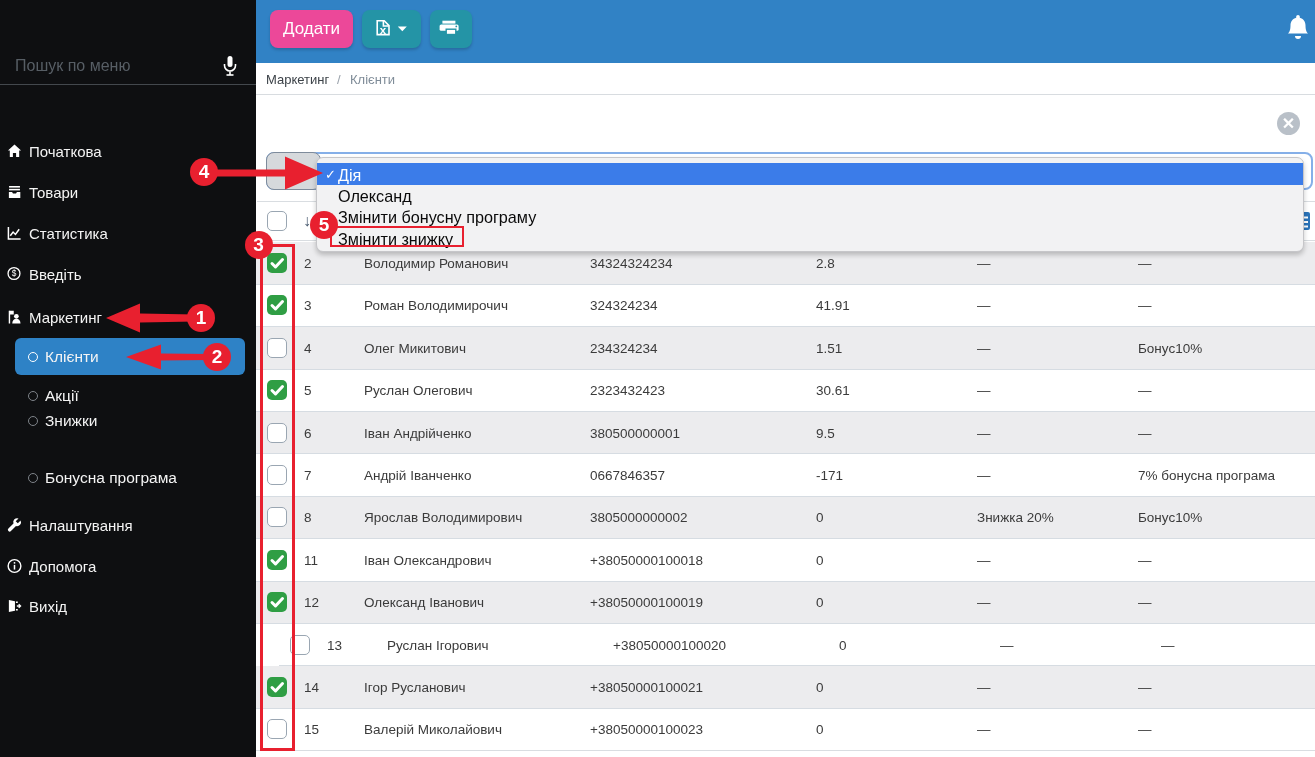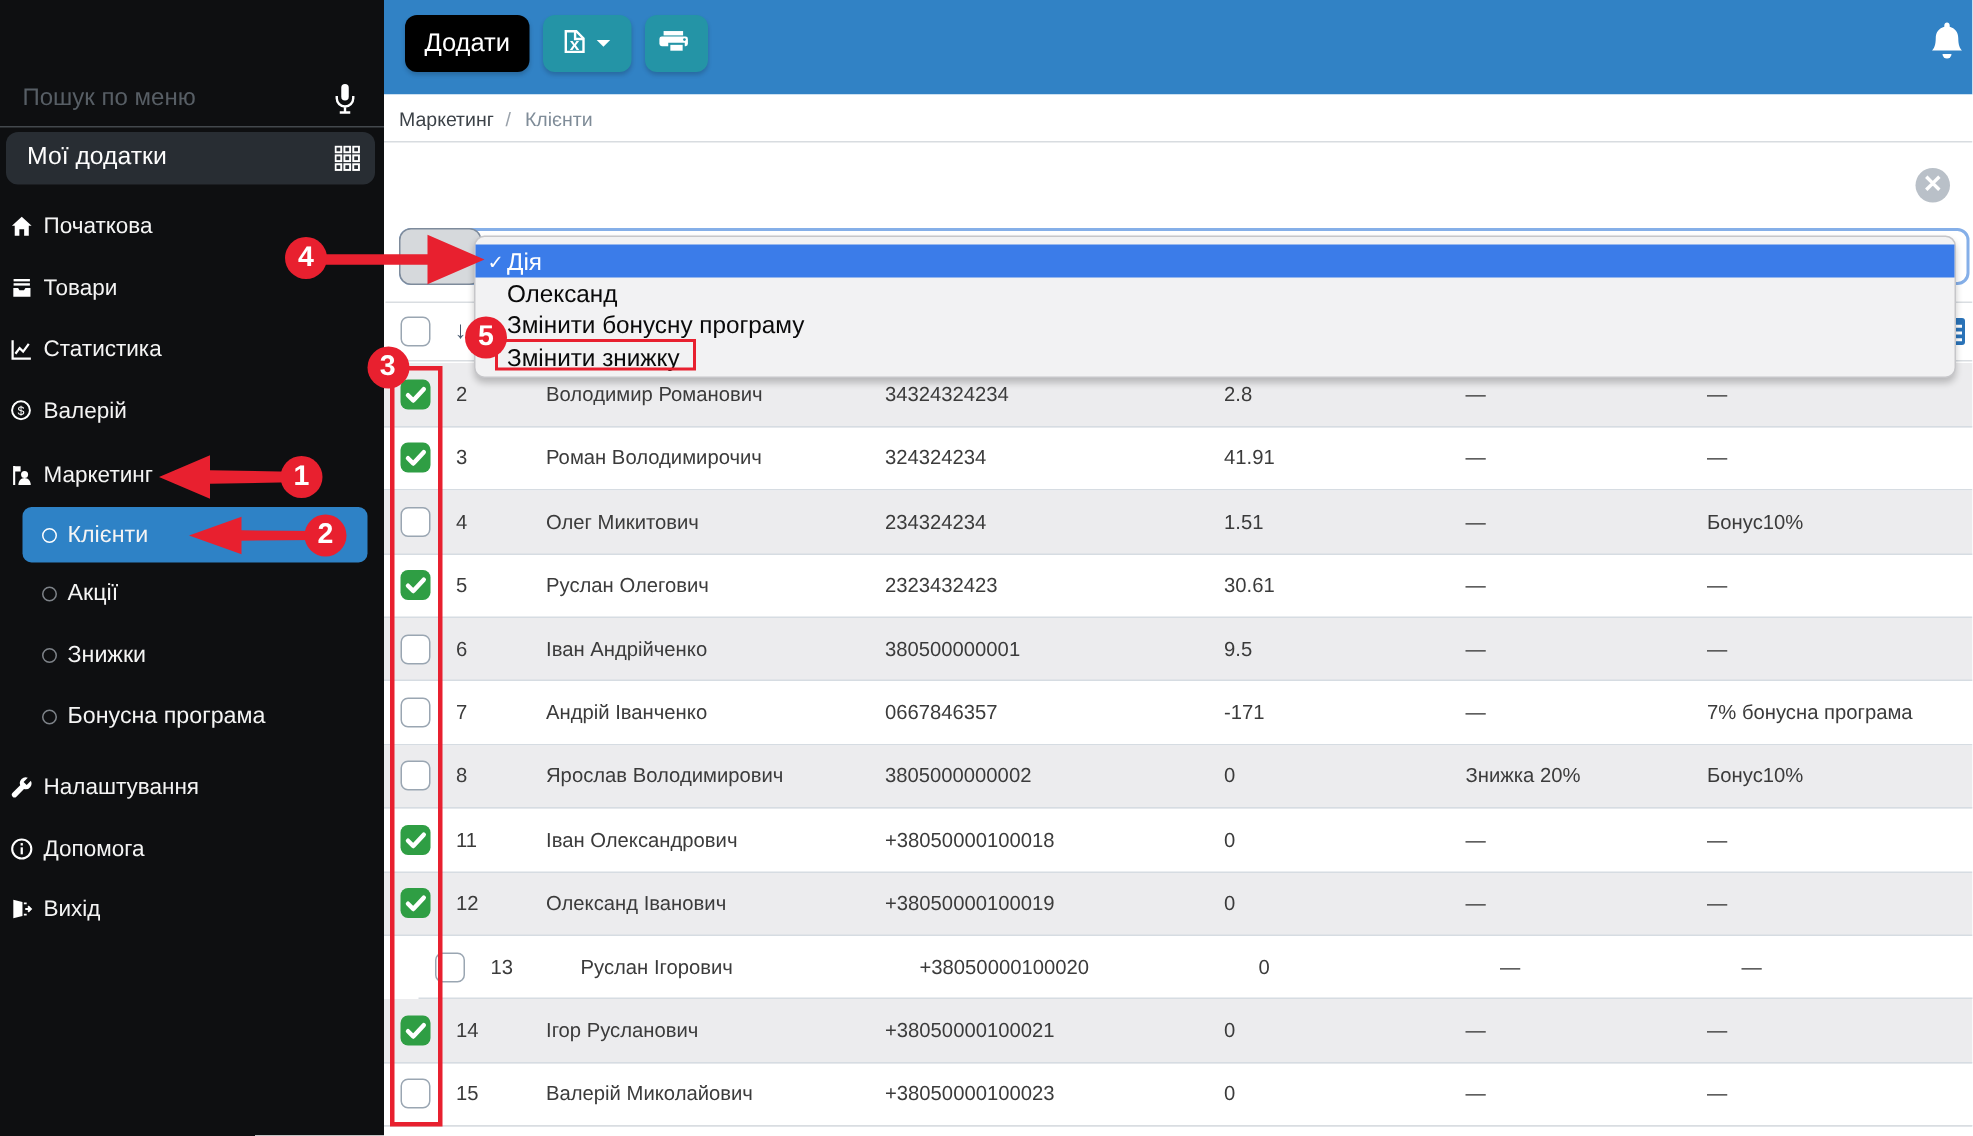--- a/index.html
+++ b/index.html
@@ -22,21 +22,21 @@
 .mitem .ic  { position:absolute; left:7px; top:50%; transform:translateY(-50%); width:15px; height:15px; }
 .sitem { left:0; width:256px; height:24px; color:#f4f4f4; font-size:15.5px; }
 .sitem .txt { position:absolute; left:45px; top:50%; transform:translateY(-50%); }
 .sitem .circ { position:absolute; left:28px; top:50%; transform:translateY(-50%);
   width:10px; height:10px; border-radius:50%; border:1.8px solid #7e8389; }
 #clients-pill { left:15px; top:338px; width:230px; height:37px; background:#2e82c6; border-radius:6px; }
 
 
 #topbar { left:256px; top:0; width:1059px; height:63px; background:#3182c5; }
 .tbtn { position:absolute; top:10px; height:38px; border-radius:8px; box-shadow:0 2px 3px rgba(0,0,0,0.18); }
-#btn-add { left:14px; width:83px; background:#000000; color:#fff; font-size:17px;
+#btn-add { left:14px; width:83px; background:#ec4899; color:#fff; font-size:17px;
   text-align:center; line-height:37px; }
 #btn-xls { left:106px; width:59px; background:#2494a6; }
 #btn-prn { left:174px; width:42px; background:#2494a6; }
 
 
 #crumbbar { left:256px; top:63px; width:1059px; height:32px; background:#fff; border-bottom:1px solid #d8dce0; }
 #crumbbar .c { position:absolute; top:9px; font-size:13px; }
 
 
 #bigsearch { left:267px; top:101px; width:1046px; height:39px; background:#fff;
@@ -274,36 +274,20 @@
 
   <div class="abs" id="sidebar">
     <div class="abs" id="menusearch">Пошук по меню</div>
     <svg class="abs" style="left:223px;top:56px;" width="14" height="20" viewBox="0 0 14 20">
       <rect x="4.5" y="0" width="5" height="11" rx="2.5" fill="#fff"></rect>
       <path d="M1.5 8 v1.5 a5.5 5.5 0 0 0 11 0 V8" fill="none" stroke="#fff" stroke-width="1.6"></path>
       <line x1="7" y1="15.5" x2="7" y2="19" stroke="#fff" stroke-width="1.6"></line>
       <line x1="3.5" y1="19" x2="10.5" y2="19" stroke="#fff" stroke-width="1.6"></line>
     </svg>
     <div class="abs" id="divider"></div>
-    <div class="abs" id="myapps">
-      <div class="t">Мої додатки</div>
-      <svg style="position:absolute;left:219px;top:9px;" width="17" height="17" viewBox="0 0 17 17">
-        <g fill="none" stroke="#fff" stroke-width="1.3">
-          <rect x="0.7" y="0.7" width="3.8" height="3.8"></rect>
-            <rect x="6.6" y="0.7" width="3.8" height="3.8"></rect>
-            <rect x="12.5" y="0.7" width="3.8" height="3.8"></rect>
-          <rect x="0.7" y="6.6" width="3.8" height="3.8"></rect>
-            <rect x="6.6" y="6.6" width="3.8" height="3.8"></rect>
-            <rect x="12.5" y="6.6" width="3.8" height="3.8"></rect>
-          <rect x="0.7" y="12.5" width="3.8" height="3.8"></rect>
-            <rect x="6.6" y="12.5" width="3.8" height="3.8"></rect>
-            <rect x="12.5" y="12.5" width="3.8" height="3.8"></rect>
-        </g>
-      </svg>
-    </div>
     <div class="abs" id="clients-pill"></div>
     <div id="menu">
         <div class="abs mitem" style="top:139px;">
           <span class="ic"><svg viewBox="0 0 16 16" width="15" height="15">
               <path d="M8 1 L15 7.5 H13 V14.5 H9.7 V10 H6.3 V14.5 H3 V7.5 H1 Z" fill="#fff"></path>
             </svg></span>
           <span class="txt">Початкова</span>
         </div>
         <div class="abs mitem" style="top:180px;padding-left:48px;">
           <span class="ic"><svg viewBox="0 0 16 16" width="15" height="15">
@@ -318,40 +302,40 @@
               <path d="M1.5 1.5 V14.5 H14.5" stroke="#fff" stroke-width="1.6" fill="none"></path>
               <path d="M3.5 11 L6.5 7 L9 9.5 L13 4" stroke="#fff" stroke-width="1.6" fill="none"></path>
             </svg></span>
           <span class="txt">Статистика</span>
         </div>
         <div class="abs mitem" style="top:262px;">
           <span class="ic"><svg viewBox="0 0 16 16" width="14" height="14">
               <circle cx="8" cy="8" r="6.8" fill="none" stroke="#fff" stroke-width="1.5"></circle>
               <text x="8" y="11.4" font-size="9.5" fill="#fff" text-anchor="middle" font-family="Liberation Sans">$</text>
             </svg></span>
-          <span class="txt">Валерій</span>
+          <span class="txt">Введіть</span>
         </div>
         <div class="abs mitem" style="top:305px;">
           <span class="ic"><svg viewBox="0 0 16 16" width="15" height="15">
               <path d="M2.6 1.2 v13.6" stroke="#fff" stroke-width="1.5"></path>
               <path d="M2.6 1.4 h4.6 v3.8 H2.6 Z" fill="#fff"></path>
               <circle cx="10" cy="7.3" r="2.5" fill="#fff"></circle>
               <path d="M5.6 14.8 c0-3 1.9-5 4.4-5 s4.4 2 4.4 5 Z" fill="#fff"></path>
             </svg></span>
           <span class="txt">Маркетинг</span>
         </div>
         <div class="abs sitem" style="top:345px;">
           <span class="circ" style="border-color:#fff;"></span>
           <span class="txt">Клієнти</span>
         </div>
         <div class="abs sitem" style="top:384px;">
           <span class="circ" style=""></span>
           <span class="txt">Акції</span>
         </div>
-        <div class="abs sitem" style="top:425px;">
+        <div class="abs sitem" style="top:409px;">
           <span class="circ" style=""></span>
           <span class="txt">Знижки</span>
         </div>
         <div class="abs sitem" style="top:466px;">
           <span class="circ" style=""></span>
           <span class="txt">Бонусна програма</span>
         </div>
         <div class="abs mitem" style="top:513px;">
           <span class="ic"><svg viewBox="0 0 16 16" width="15" height="15">
               <path d="M14.5 3.2 l-3 3 -2.2-2.2 3-3 a4.2 4.2 0 0 0-5.4 5.4 L1.5 11.8 a1.9 1.9 0 0 0 2.7 2.7 L9.6 9.1 a4.2 4.2 0 0 0 4.9-5.9 Z" fill="#fff"></path>

